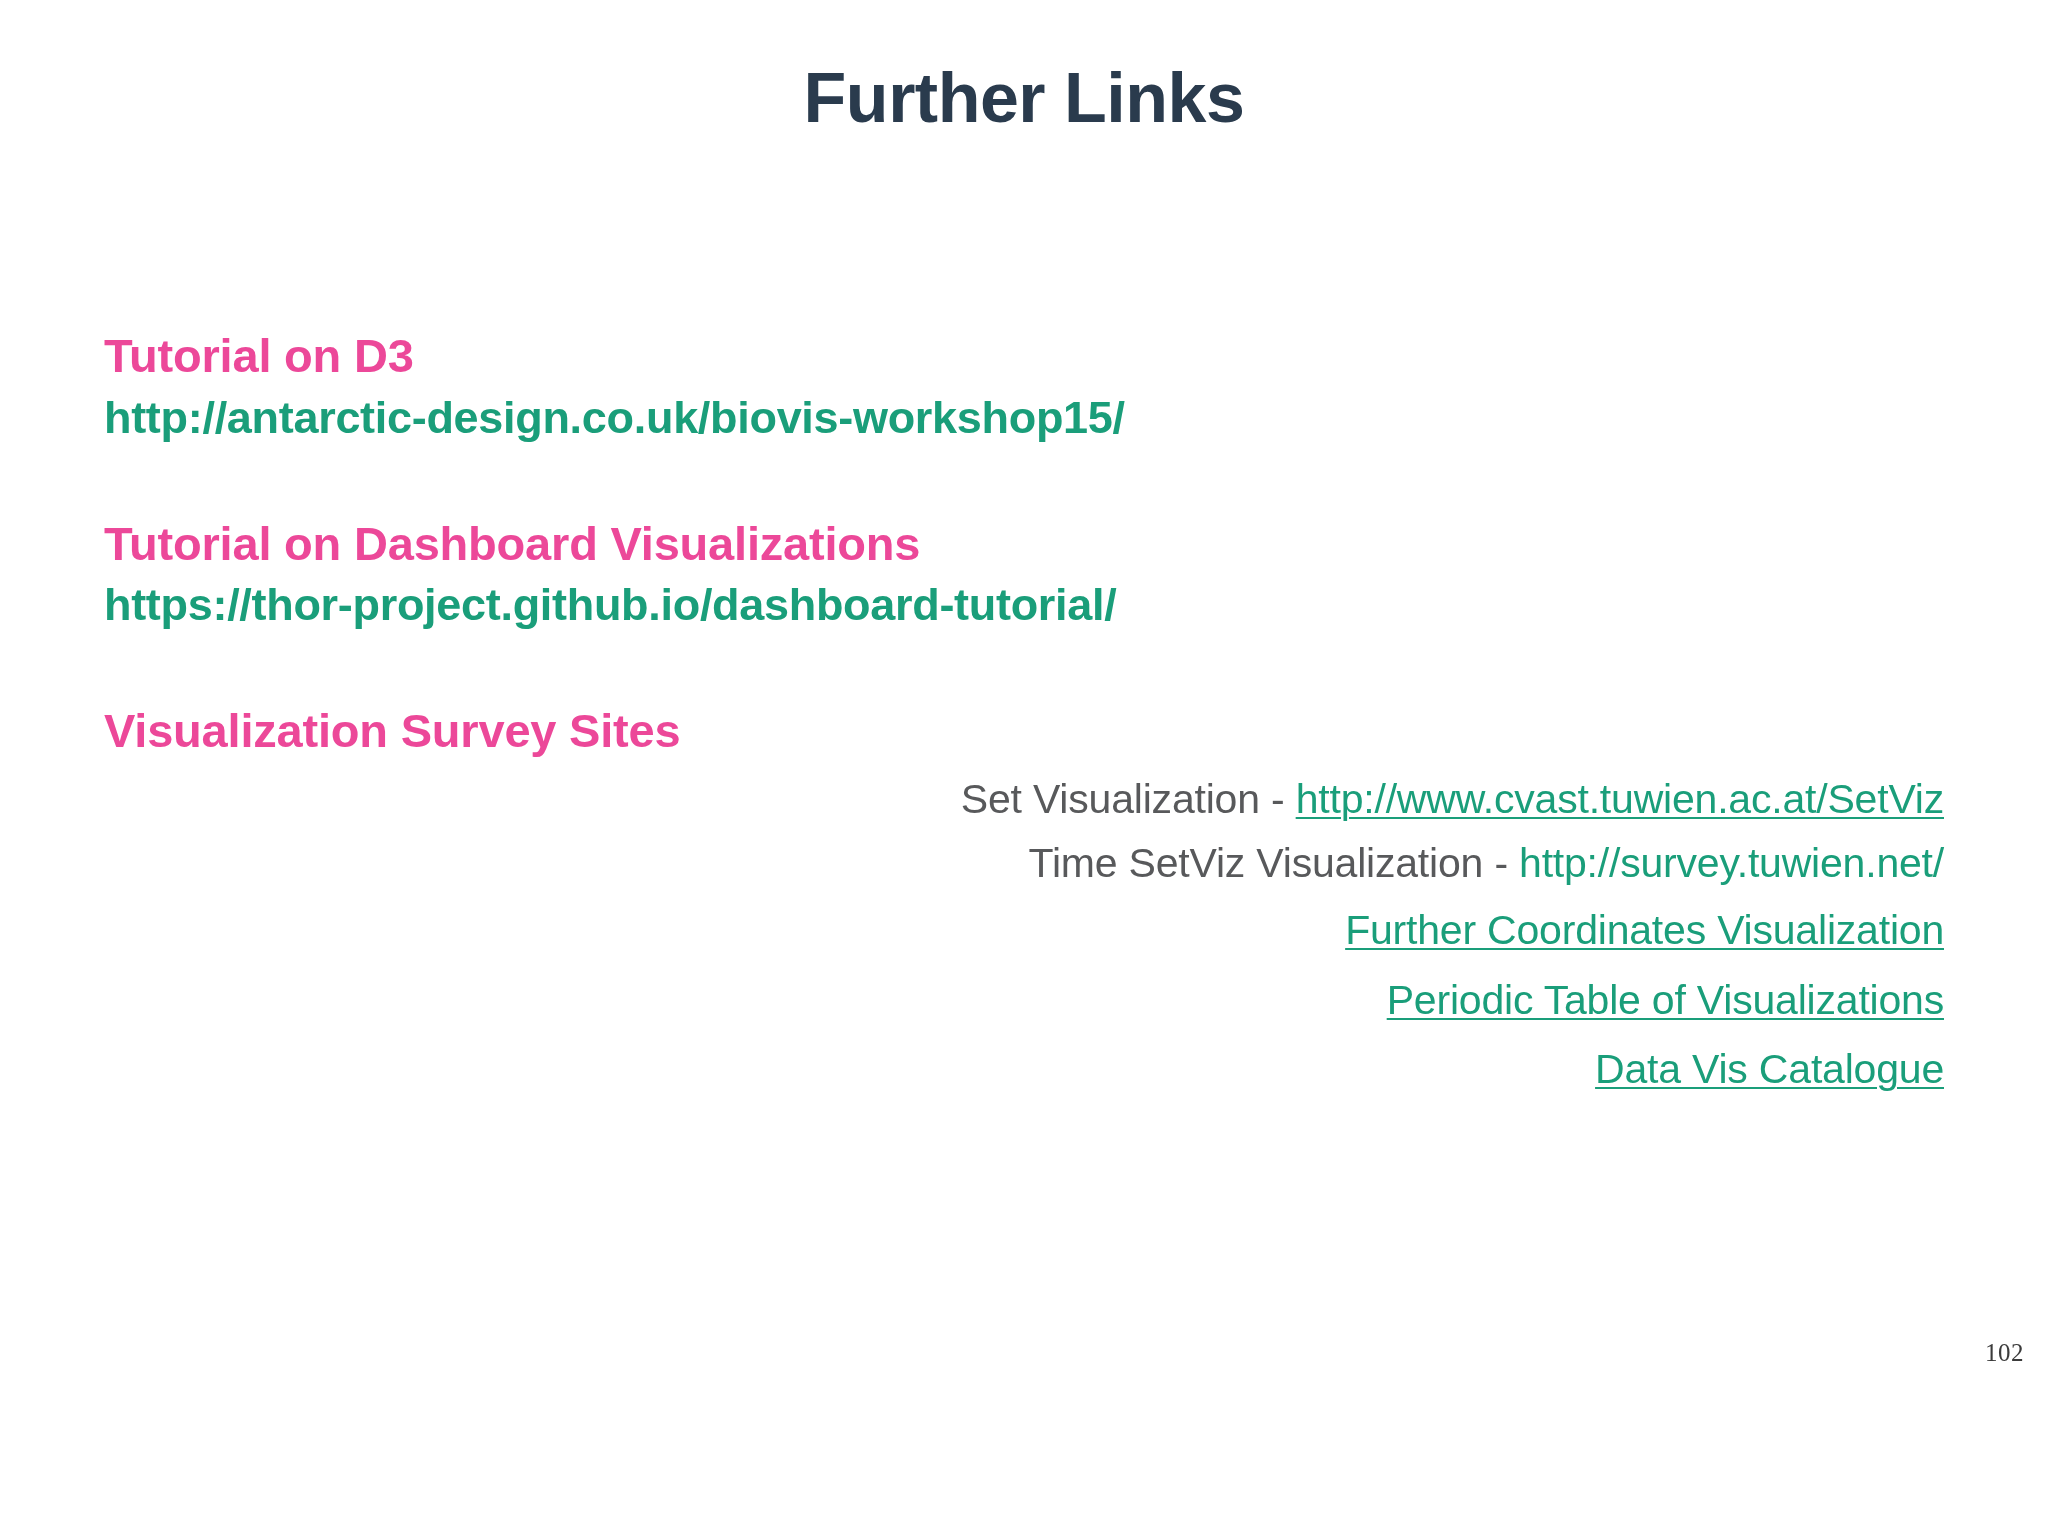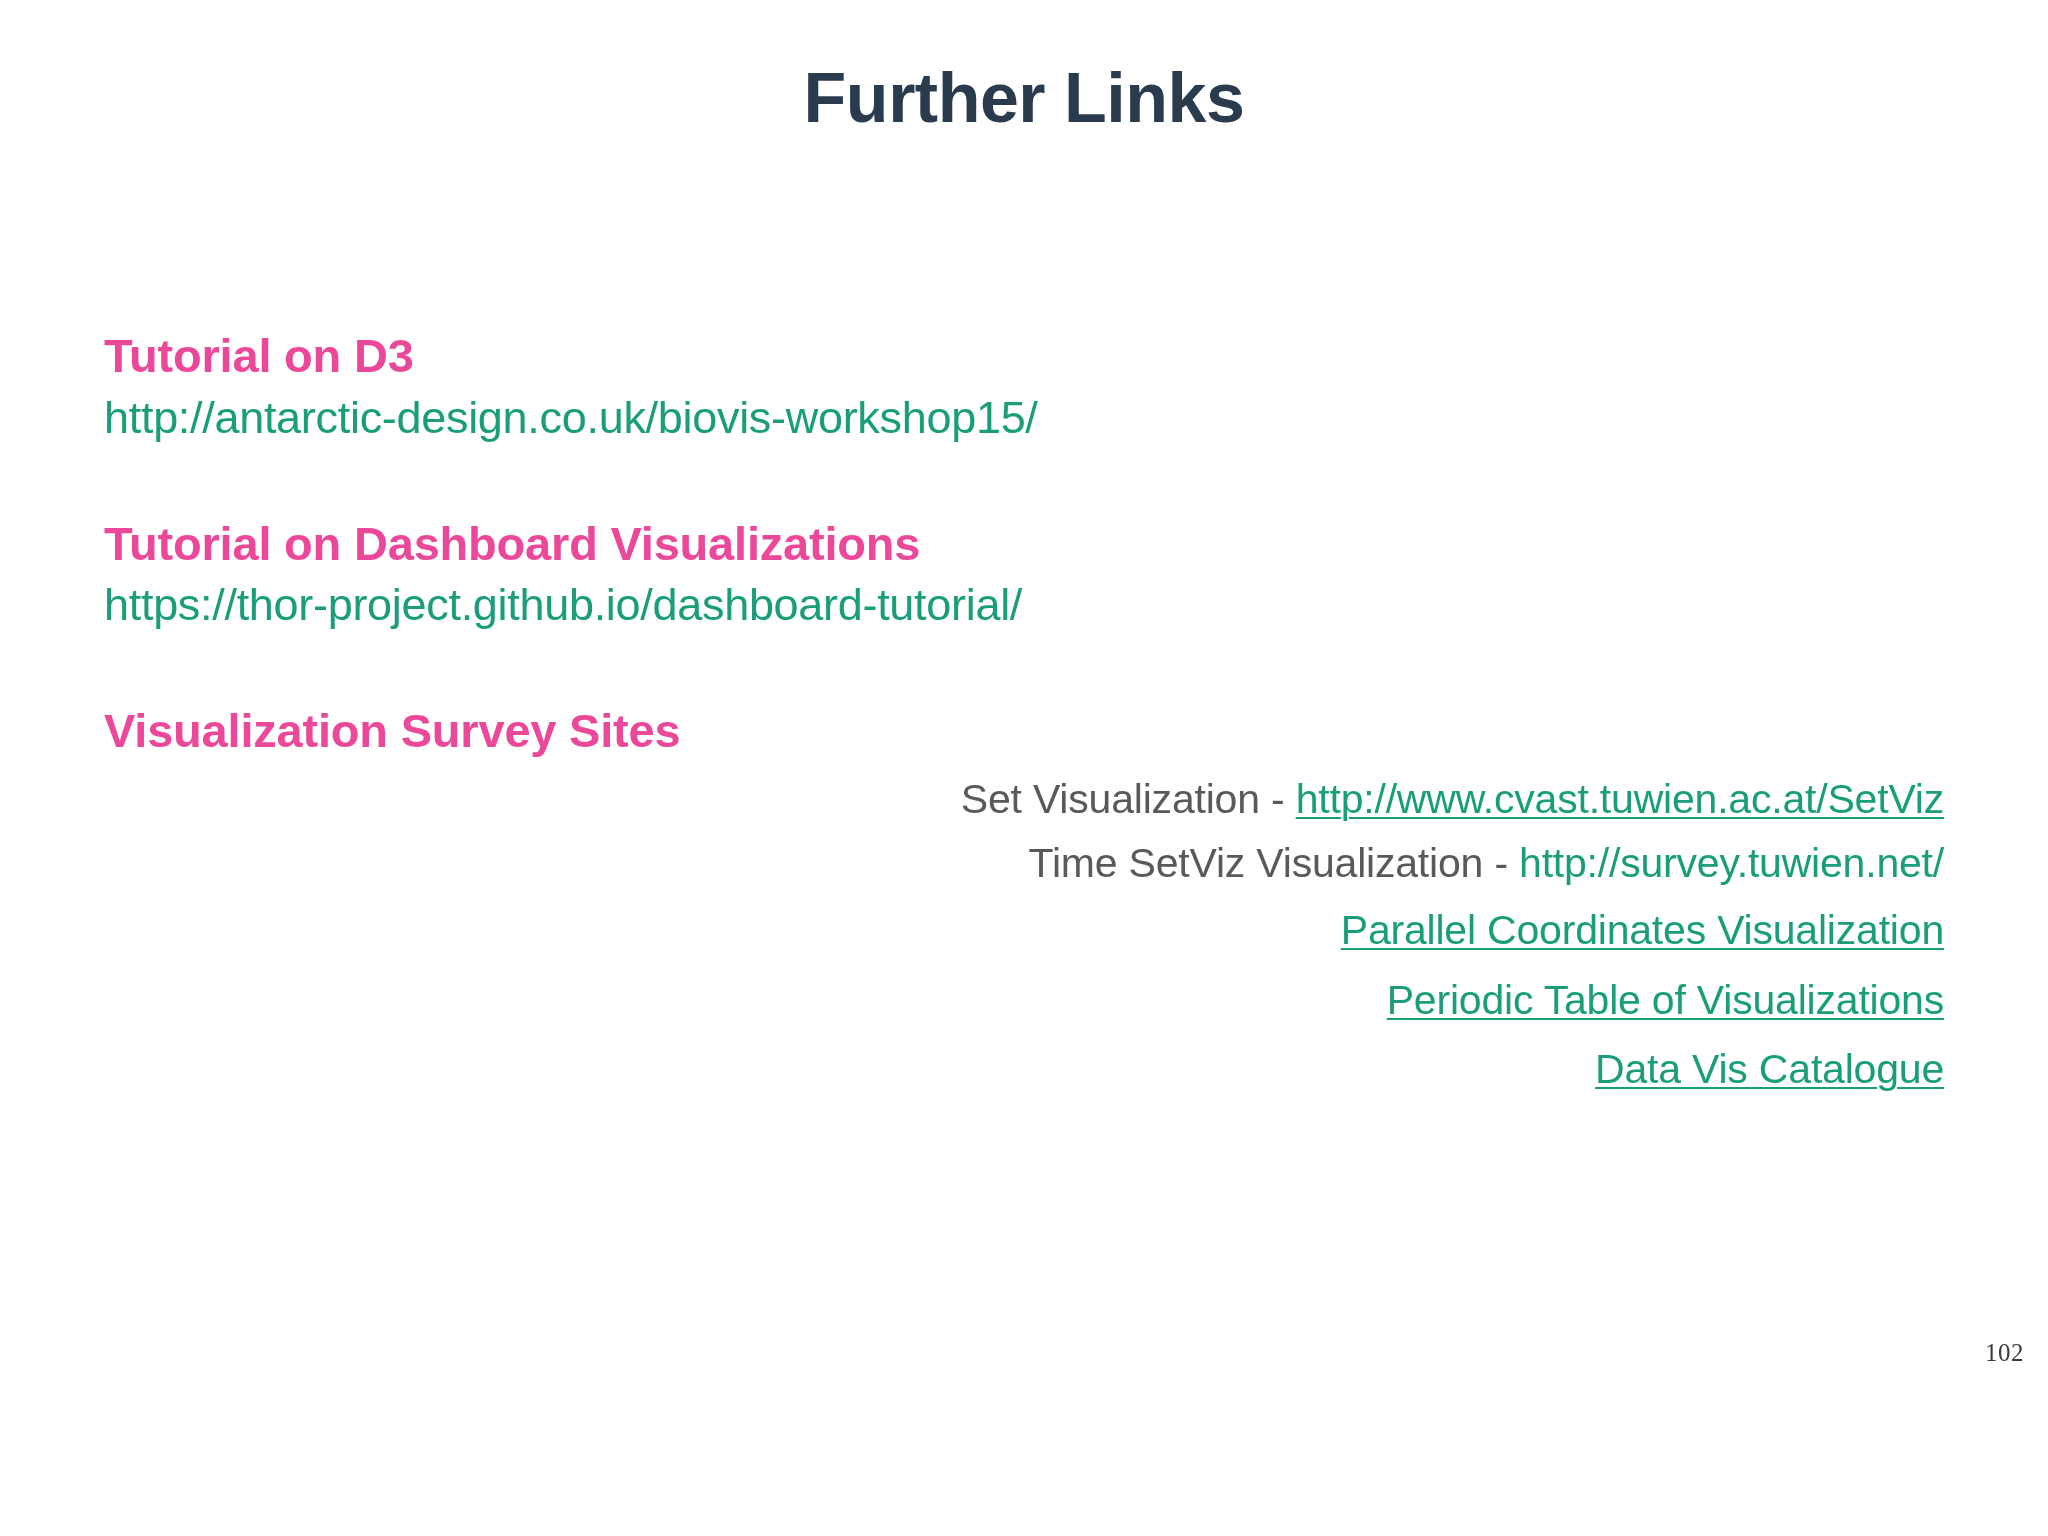--- a/index.html
+++ b/index.html
@@ -57,21 +57,21 @@
     font-weight: bold;
     color: #ec4899;
     line-height: 1.12;
     letter-spacing: -0.2px;
     white-space: nowrap;
     margin: 0 0 8px 0;
   }
 
   .section-url {
     font-size: 45px;
-    font-weight: normal;
+    font-weight: bold;
     color: #1a9e7a;
     line-height: 1.18;
     letter-spacing: -0.3px;
     white-space: nowrap;
     margin: 0;
   }
 
   
   .sub-list {
     list-style: none;
@@ -143,21 +143,21 @@
 
         <li>
           <span class="lbl">Set Visualization</span><span class="sep"> - </span><span class="link underlined">http://www.cvast.tuwien.ac.at/SetViz</span>
         </li>
 
         <li>
           <span class="lbl">Time SetViz Visualization</span><span class="sep"> - </span><span class="link">http://survey.tuwien.net/</span>
         </li>
 
         <li class="link-only">
-          <span class="link underlined">Parallel Coordinates Visualization</span>
+          <span class="link underlined">Further Coordinates Visualization</span>
         </li>
 
         <li class="link-only">
           <span class="link underlined">Periodic Table of Visualizations</span>
         </li>
 
         <li class="link-only">
           <span class="link underlined">Data Vis Catalogue</span>
         </li>
 

